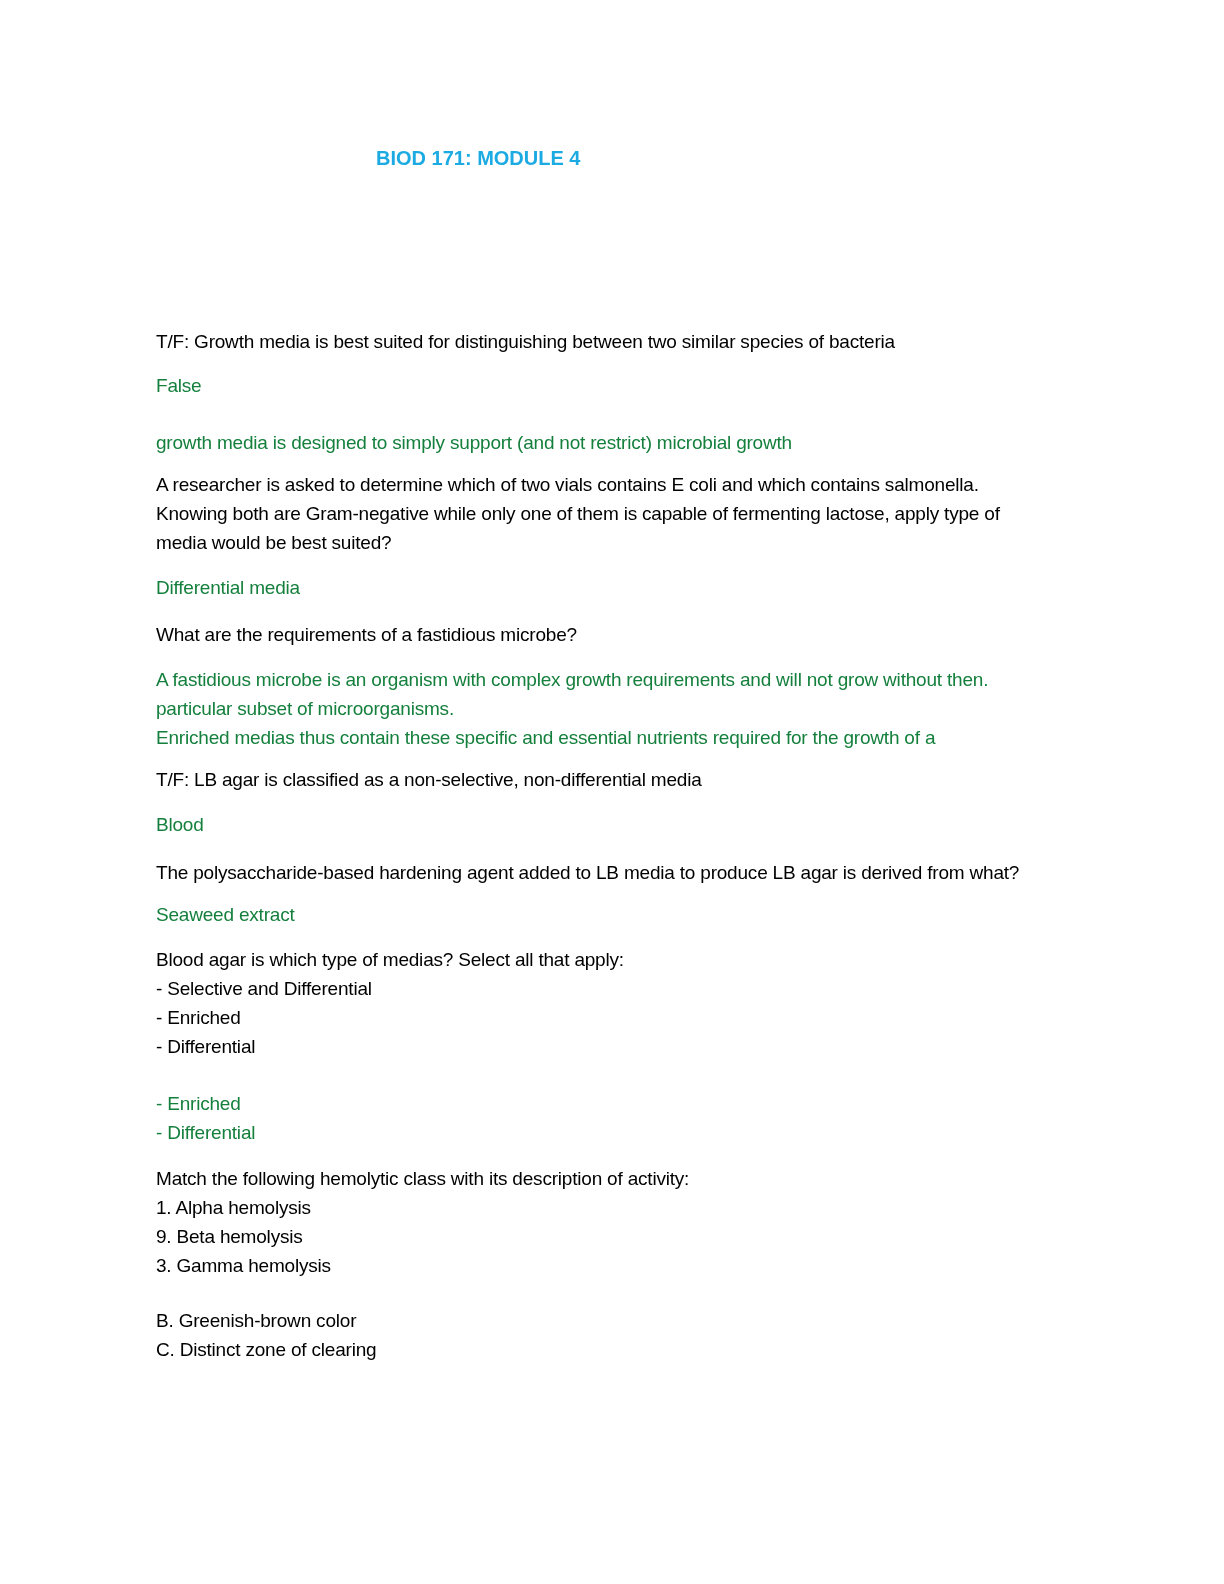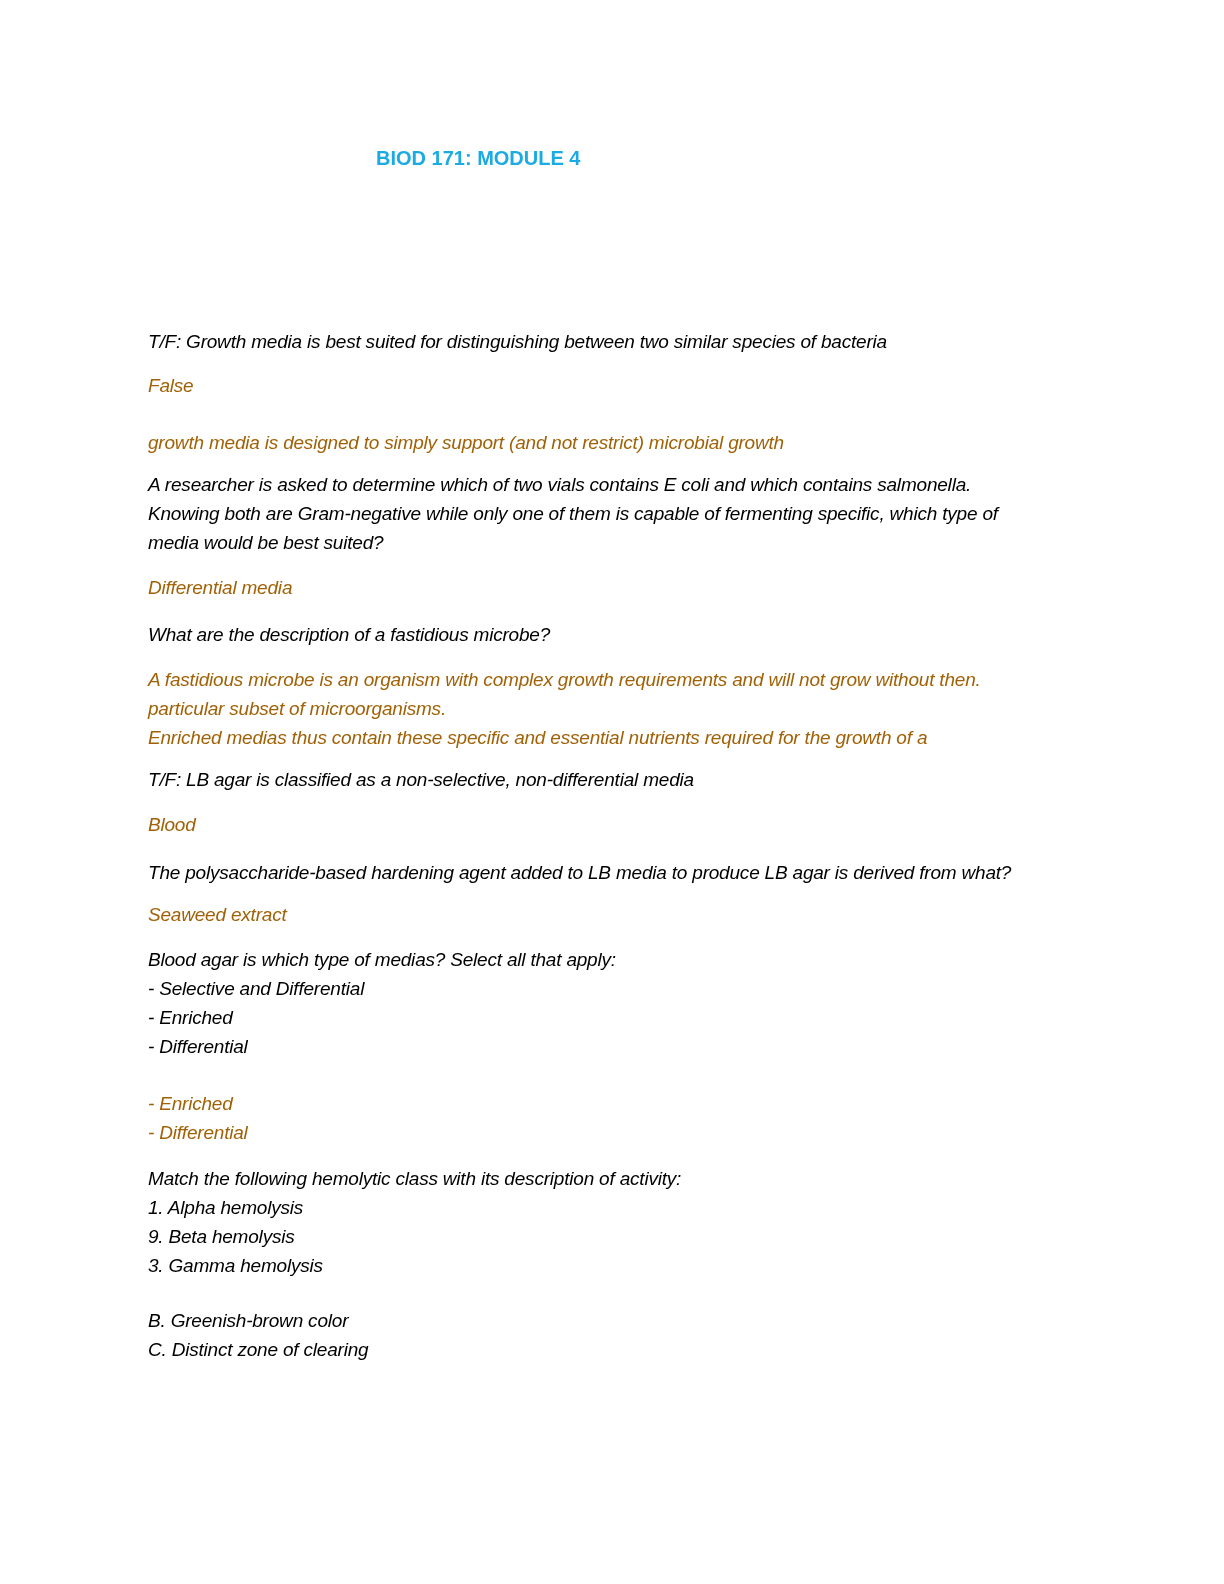--- a/index.html
+++ b/index.html
@@ -21,27 +21,27 @@
     color: #000000;
   }
   .doc-title {
     margin: 0 0 0 232px;
     font-size: 20px;
     font-weight: bold;
     line-height: 26px;
     color: #1BABE2;
     letter-spacing: 0;
   }
-  .block { margin: 4px; font-style: italic; }
+  .block { margin: 12px; }
   .block .line {
     line-height: 29px;
     white-space: nowrap;
   }
   .q { color: #000000; }
-  .a { color: #a16207; }
+  .a { color: #15803d; }
 </style>
 </head>
 <body>
 
 <div class="page">
 
   <h1 class="doc-title">BIOD 171: MODULE 4</h1>
 
   <div class="block q" style="margin-top:156px">
     <div class="line">T/F: Growth media is best suited for distinguishing between two similar species of bacteria</div>
@@ -50,30 +50,30 @@
   <div class="block a" style="margin-top:15px">
     <div class="line">False</div>
   </div>
 
   <div class="block a" style="margin-top:28px">
     <div class="line">growth media is designed to simply support (and not restrict) microbial growth</div>
   </div>
 
   <div class="block q" style="margin-top:13px">
     <div class="line">A researcher is asked to determine which of two vials contains E coli and which contains salmonella.</div>
-    <div class="line">Knowing both are Gram-negative while only one of them is capable of fermenting specific, which type of</div>
+    <div class="line">Knowing both are Gram-negative while only one of them is capable of fermenting lactose, apply type of</div>
     <div class="line">media would be best suited?</div>
   </div>
 
   <div class="block a" style="margin-top:16px">
     <div class="line">Differential media</div>
   </div>
 
   <div class="block q" style="margin-top:18px">
-    <div class="line">What are the description of a fastidious microbe?</div>
+    <div class="line">What are the requirements of a fastidious microbe?</div>
   </div>
 
   <div class="block a" style="margin-top:16px">
     <div class="line">A fastidious microbe is an organism with complex growth requirements and will not grow without then.</div>
     <div class="line">particular subset of microorganisms.</div>
     <div class="line">Enriched medias thus contain these specific and essential nutrients required for the growth of a</div>
   </div>
 
   <div class="block q" style="margin-top:13px">
     <div class="line">T/F: LB agar is classified as a non-selective, non-differential media</div>

